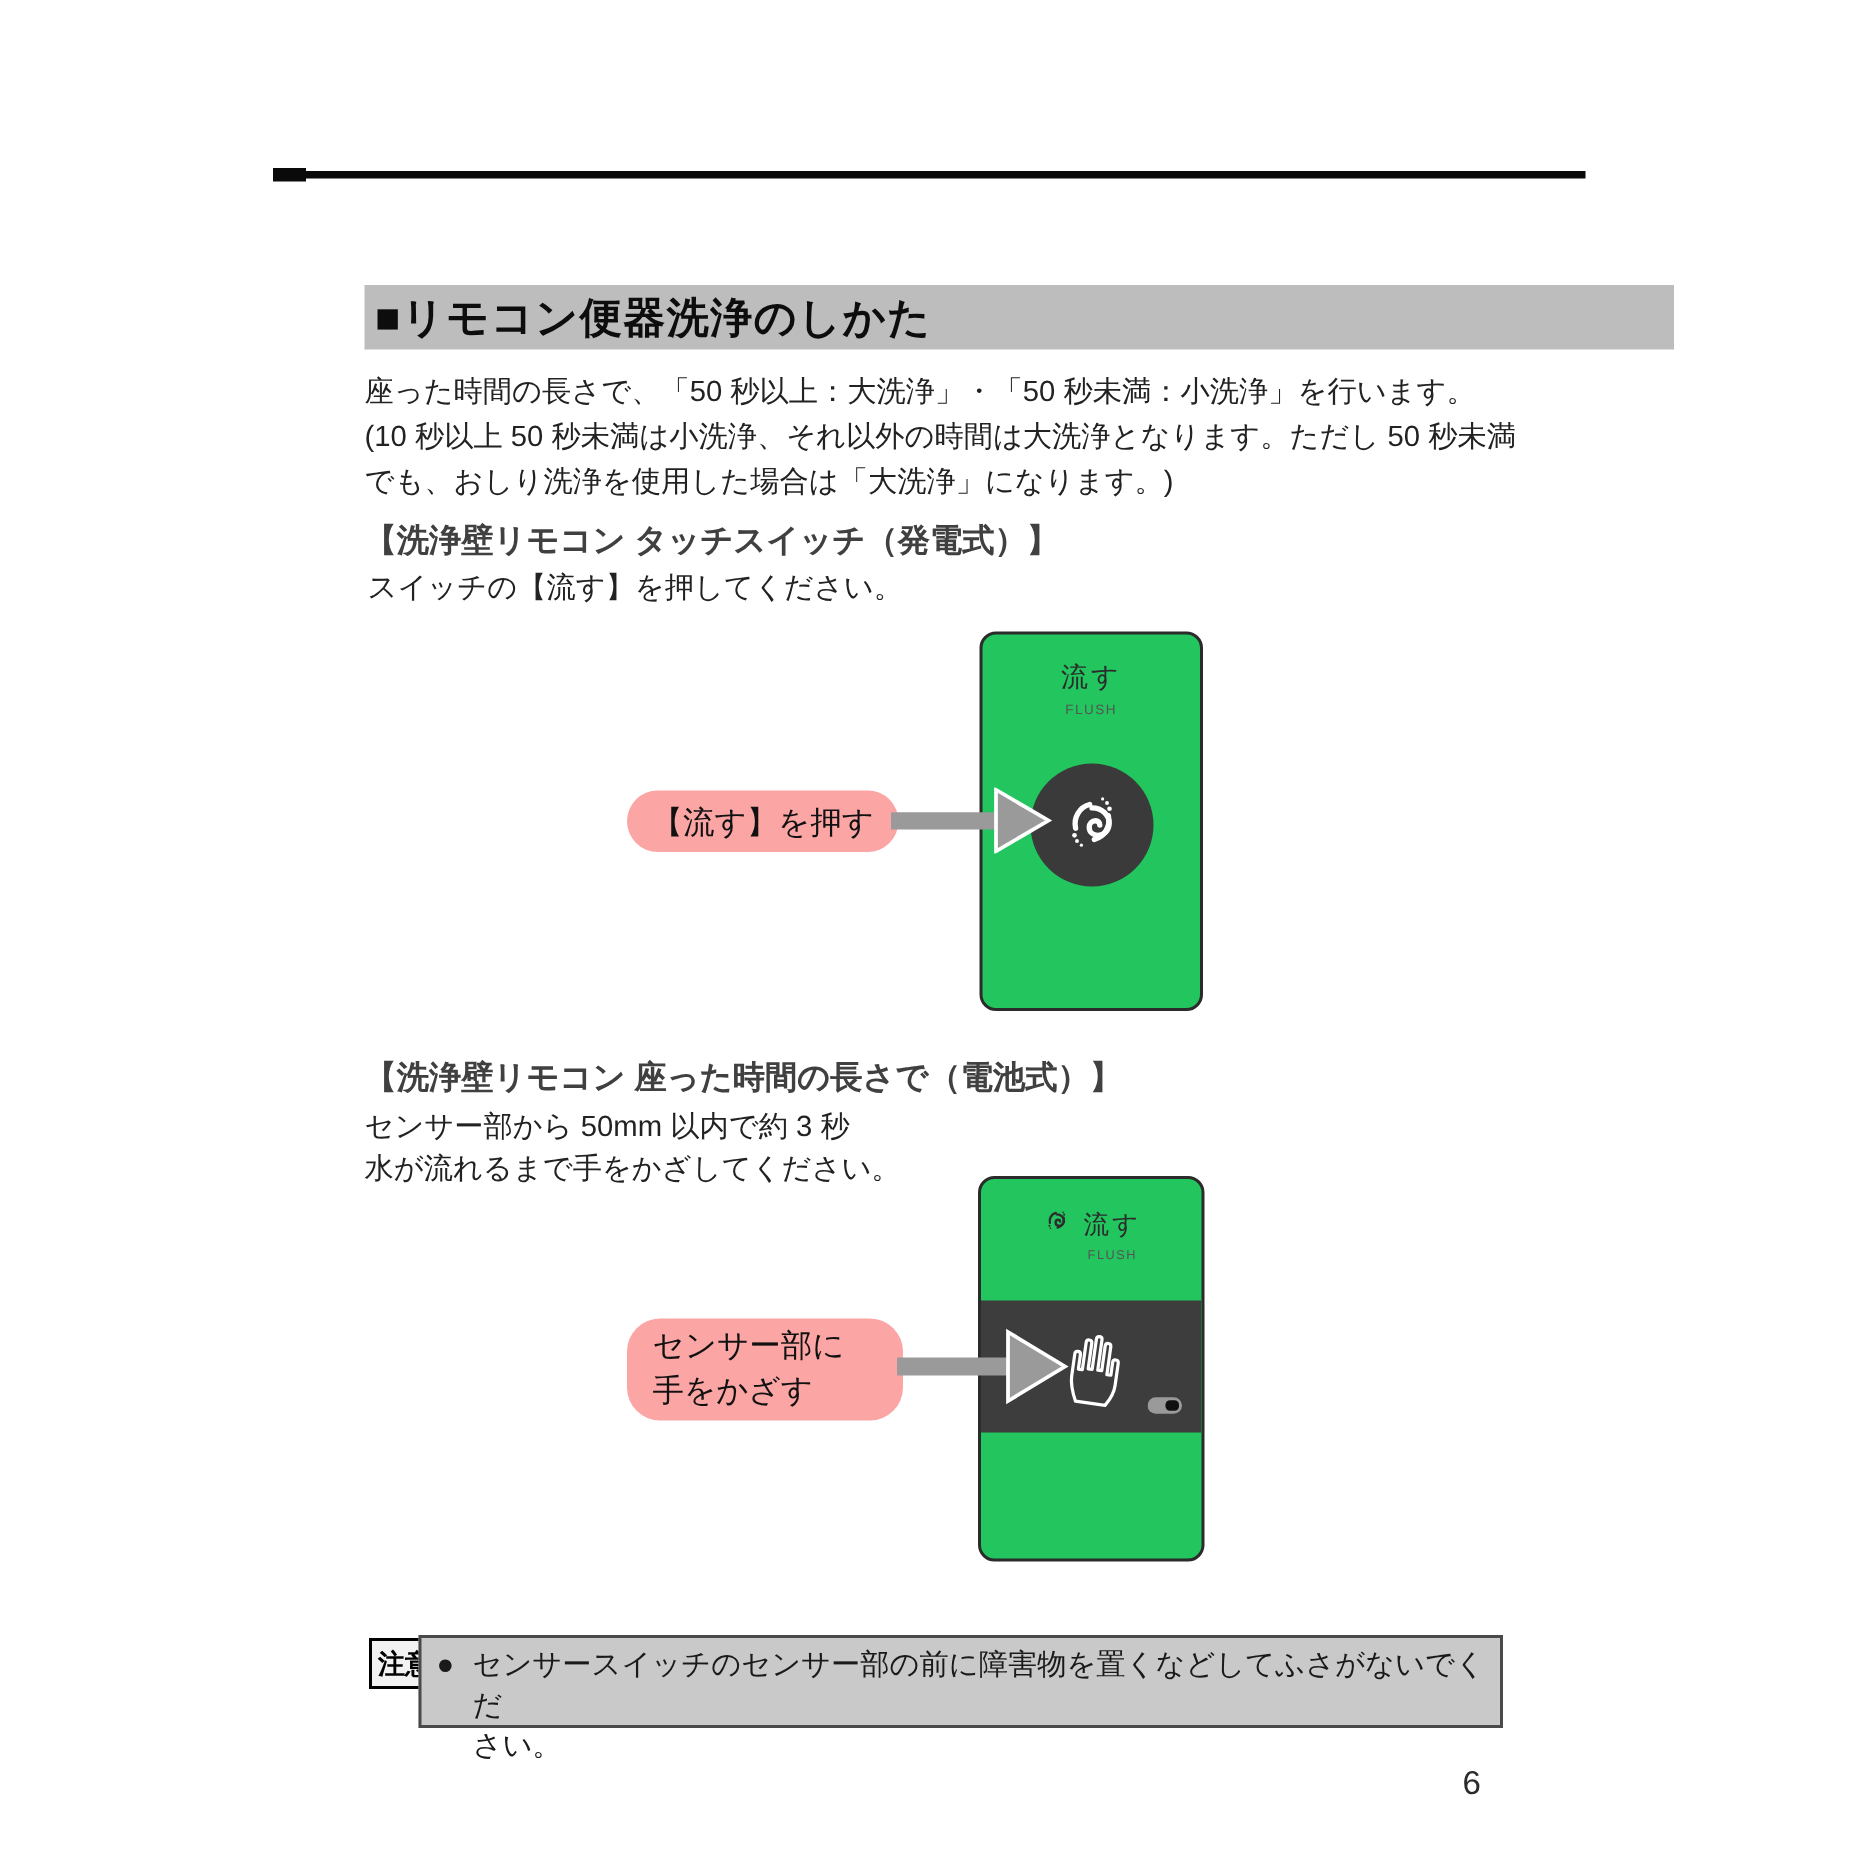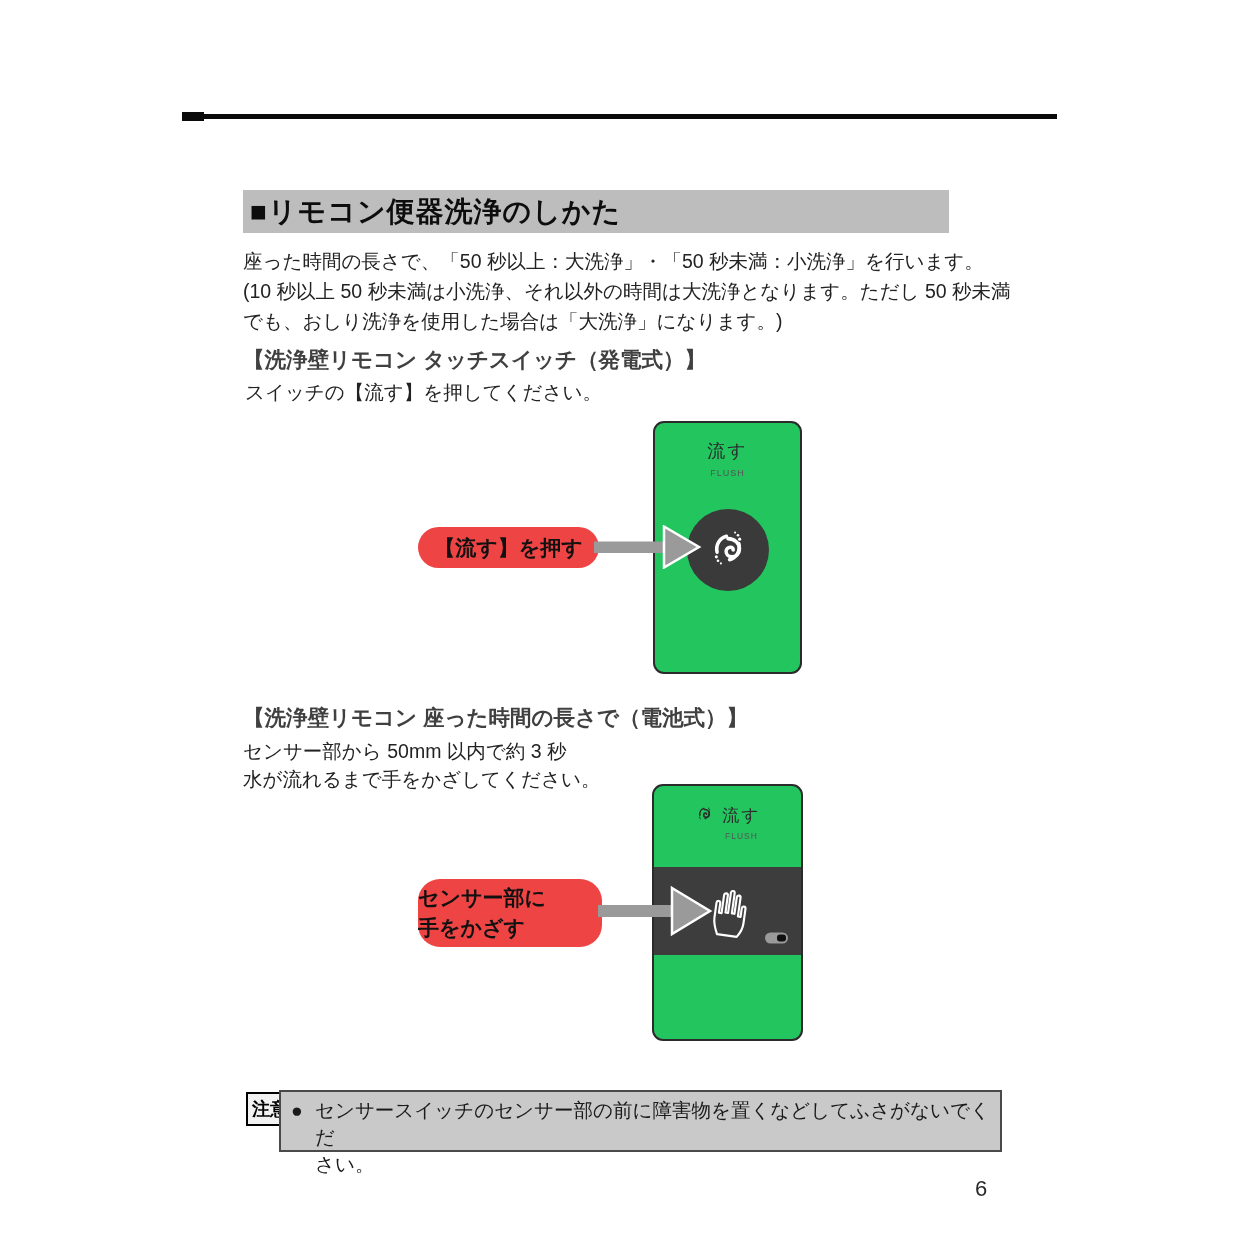--- a/index.html
+++ b/index.html
@@ -7,21 +7,21 @@
   body { font-family: "Liberation Sans", "DejaVu Sans", sans-serif; color: #1a1a1a; position: relative; }
 
   .abs { position: absolute; }
 
   
   .top-rule { left: 182px; top: 114px; width: 875px; height: 5px; background: #0a0a0a; }
   .top-rule-cap { left: 182px; top: 112px; width: 22px; height: 9px; background: #0a0a0a; }
 
   
   .header-bar {
-    left: 243px; top: 190px; width: 706px; height: 43px;
+    left: 243px; top: 190px; width: 873px; height: 43px;
     background: #bdbdbd; display: flex; align-items: center;
     padding-left: 7px;
   }
   .header-bar .title { font-size: 28px; font-weight: bold; letter-spacing: 1px; color: #0d0d0d; }
 
   .intro {
     left: 243px; top: 246px; width: 795px;
     font-size: 19.5px; line-height: 30px; white-space: pre-line; color: #222;
   }
 
@@ -62,28 +62,28 @@
 
   .sensor-band {
     position: absolute; left: 0; top: 81px; width: 100%; height: 88px;
     background: #3d3d3d;
   }
   .hand-wrap { position: absolute; left: 52px; top: 15px; }
   .battery { position: absolute; right: 10px; bottom: 7px; }
 
   
   .callout {
-    background: #ef4444; border-radius: 22px;
+    background: #fca5a5; border-radius: 22px;
     display: flex; align-items: center;
-    font-weight: bold; color: #111;
+    font-weight: normal; color: #111;
   }
   .callout1 { left: 418px; top: 527px; width: 181px; height: 41px;
     justify-content: center; font-size: 21px; }
   .callout2 { left: 418px; top: 879px; width: 184px; height: 68px;
-    font-size: 21px; line-height: 30px; white-space: pre-line; }
+    padding-left: 17px; font-size: 21px; line-height: 30px; white-space: pre-line; }
 
   .arrow-svg { position: absolute; z-index: 5; }
   .arrow1 { left: 594px; top: 525px; }
   .arrow2 { left: 598px; top: 885px; }
 
   
   .caution-label {
     left: 246px; top: 1092px; width: 48px; height: 34px;
     border: 2.5px solid #000; background: #f2f2f2;
     display: flex; align-items: center; justify-content: center;

